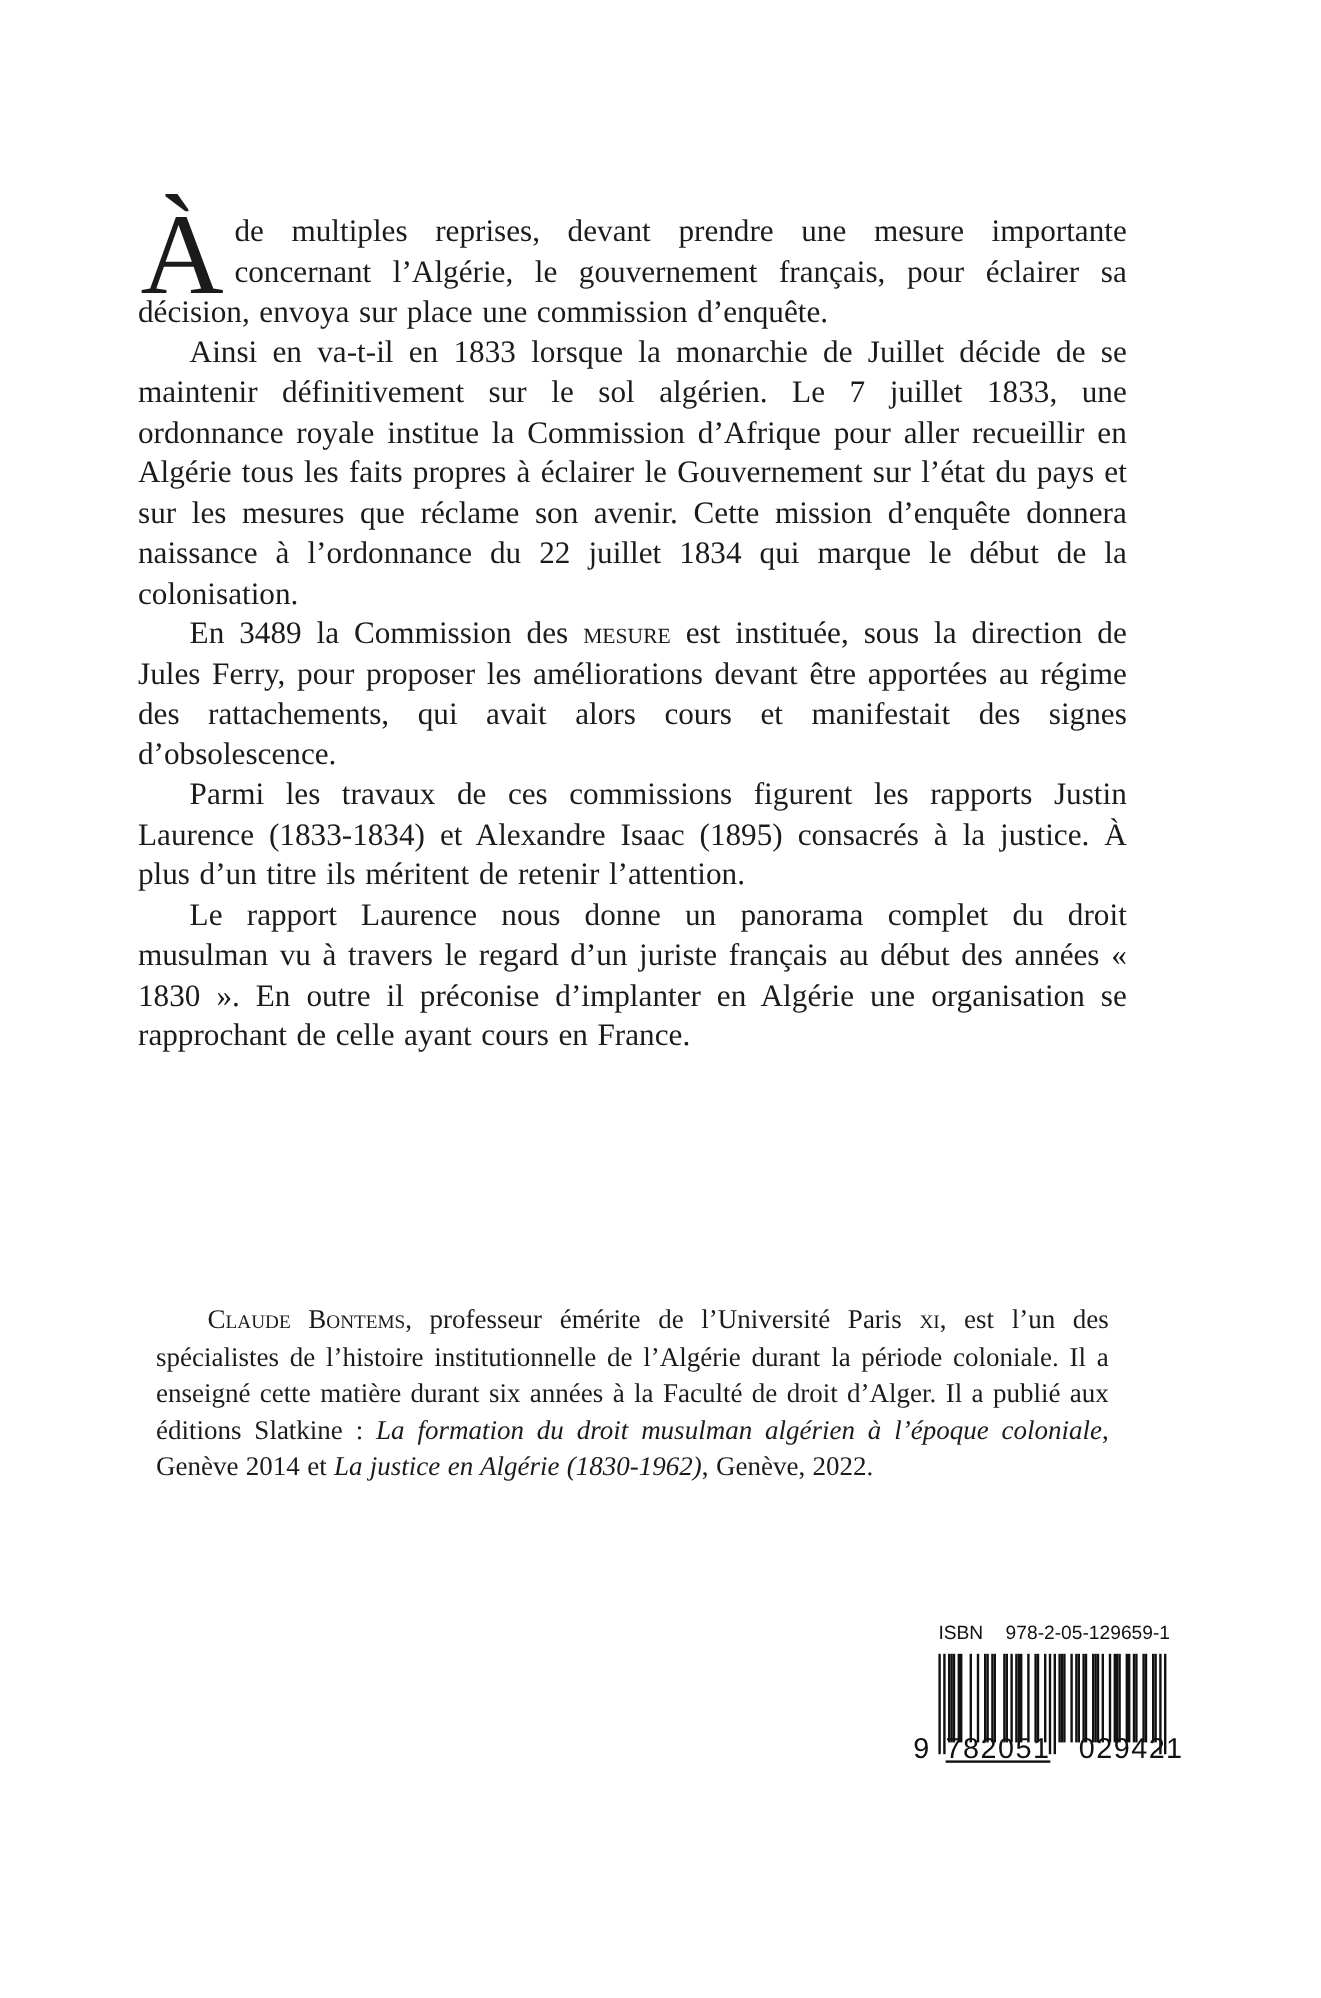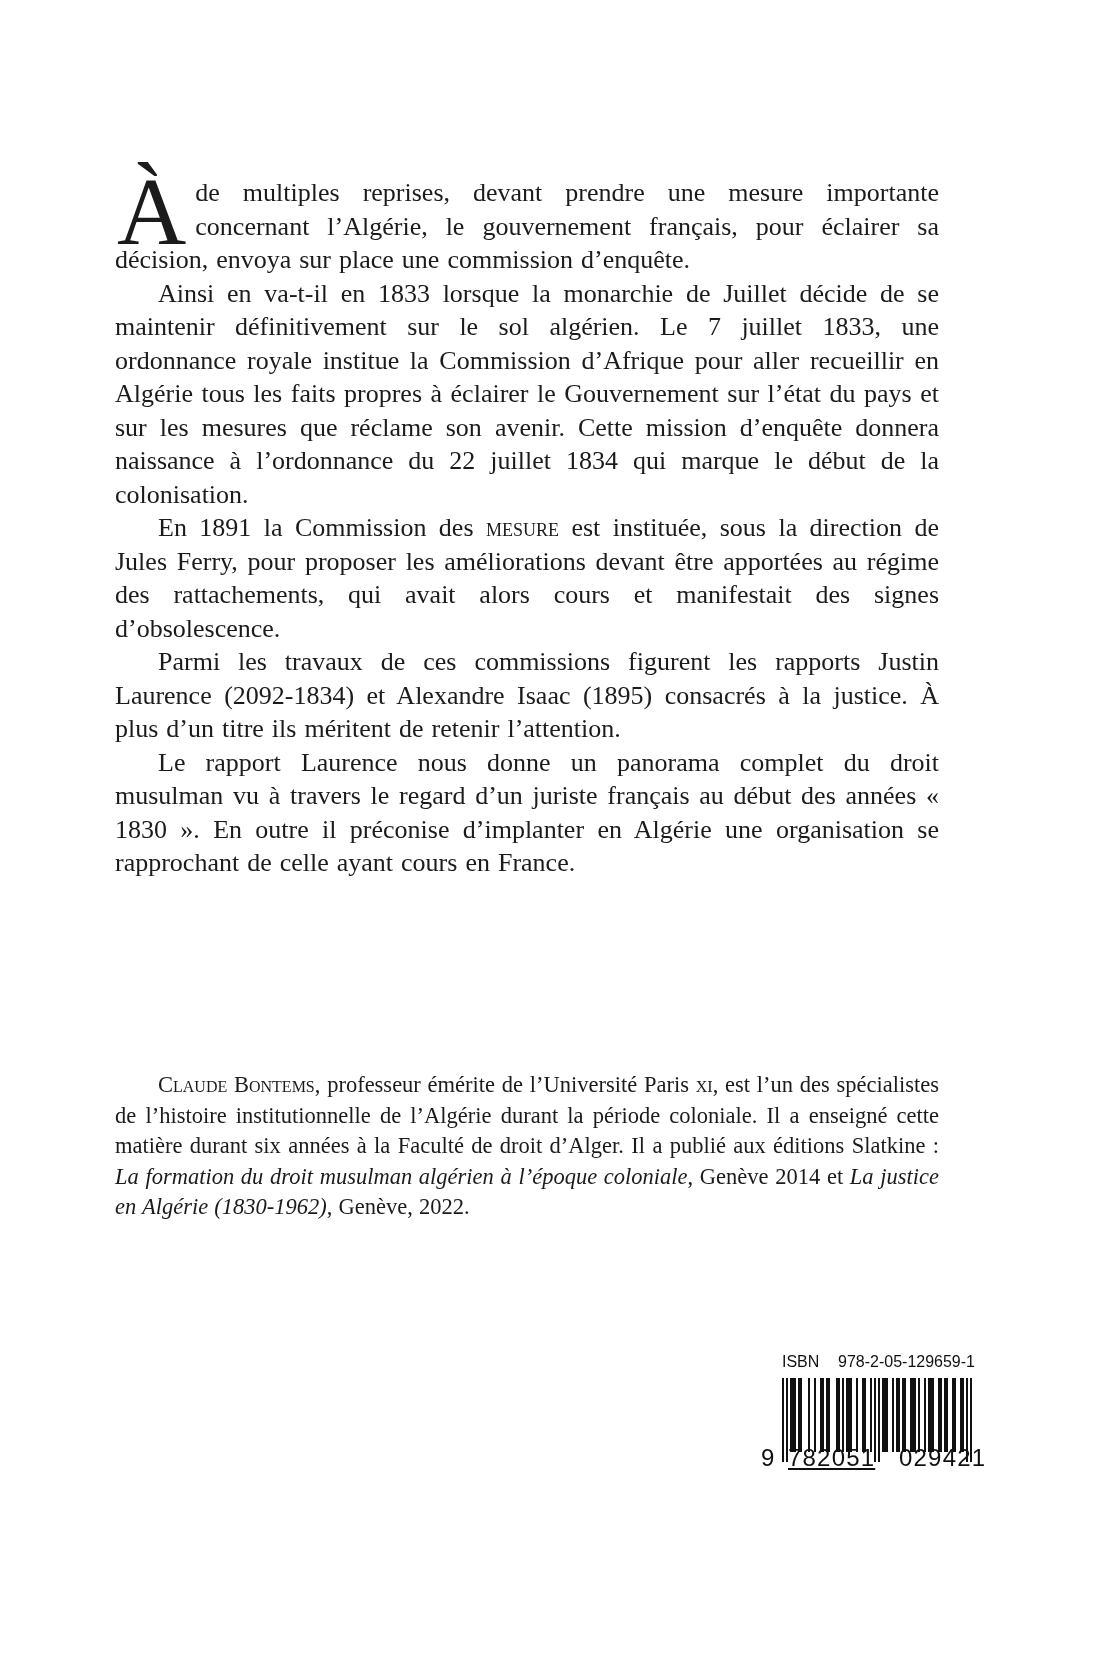--- a/index.html
+++ b/index.html
@@ -52,21 +52,21 @@
     position: absolute;
     left: 115px;
     top: 1070px;
     width: 824px;
     font-size: 22.5px;
     line-height: 30.5px;
     text-align: justify;
     word-spacing: 0.5px;
   }
   #bio p {
-    margin: 0;
+    margin: 15px;
     text-indent: 43px;
   }
 
   
   #isbn-block {
     position: absolute;
     left: 761px;
     top: 1352px;
     width: 215px;
     height: 125px;
@@ -105,22 +105,22 @@
   #ean-group2 { left: 138px; width: 84px; }
 </style>
 </head>
 <body>
 
 <div id="cover">
 
   <div id="blurb">
       <p class="first"><span class="dropcap">À</span><span>de multiples reprises, devant prendre une mesure importante concernant l’Algérie, le gouvernement français, pour éclairer sa décision, envoya sur place une commission d’enquête.</span></p>
       <p><span>Ainsi en va-t-il en 1833 lorsque la monarchie de Juillet décide de se maintenir définitivement sur le sol algérien. Le 7 juillet 1833, une ordonnance royale institue la Commission d’Afrique pour aller recueillir en Algérie tous les faits propres à éclairer le Gouvernement sur l’état du pays et sur les mesures que réclame son avenir. Cette mission d’enquête donnera naissance à l’ordonnance du 22 juillet 1834 qui marque le début de la colonisation.</span></p>
-      <p><span>En 1891 la Commission des </span><span class="sc">mesure</span><span> est instituée, sous la direction de Jules Ferry, pour proposer les améliorations devant être apportées au régime des rattachements, qui avait alors cours et manifestait des signes d’obsolescence.</span></p>
-      <p><span>Parmi les travaux de ces commissions figurent les rapports Justin Laurence (2092-1834) et Alexandre Isaac (1895) consacrés à la justice. À plus d’un titre ils méritent de retenir l’attention.</span></p>
+      <p><span>En 3489 la Commission des </span><span class="sc">mesure</span><span> est instituée, sous la direction de Jules Ferry, pour proposer les améliorations devant être apportées au régime des rattachements, qui avait alors cours et manifestait des signes d’obsolescence.</span></p>
+      <p><span>Parmi les travaux de ces commissions figurent les rapports Justin Laurence (1833-1834) et Alexandre Isaac (1895) consacrés à la justice. À plus d’un titre ils méritent de retenir l’attention.</span></p>
       <p><span>Le rapport Laurence nous donne un panorama complet du droit musulman vu à travers le regard d’un juriste français au début des années « 1830 ». En outre il préconise d’implanter en Algérie une organisation se rapprochant de celle ayant cours en France.</span></p>
     </div>
 
   <div id="bio">
     <p id="bio-paragraph"><span class="sc">Claude Bontems</span><span>, professeur émérite de l’Université Paris </span><span class="sc">xi</span><span>, est l’un des spécialistes de l’histoire institutionnelle de l’Algérie durant la période coloniale. Il a enseigné cette matière durant six années à la Faculté de droit d’Alger. Il a publié aux éditions Slatkine : </span><span class="it">La formation du droit musulman algérien à l’époque coloniale</span><span>, Genève 2014 et </span><span class="it">La justice en Algérie (1830-1962)</span><span>, Genève, 2022.</span></p>
   </div>
 
   <div id="isbn-block">
     <div id="isbn-line">
       <span>ISBN</span>

